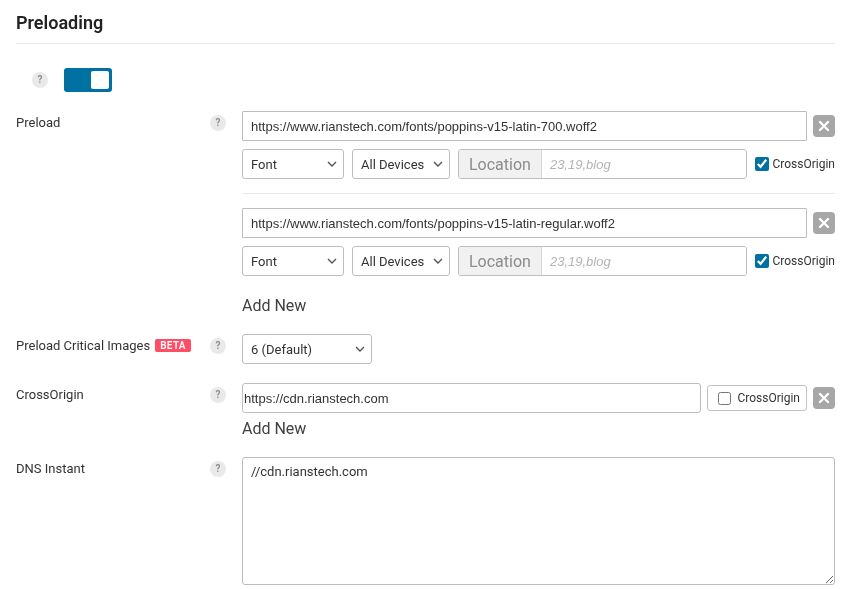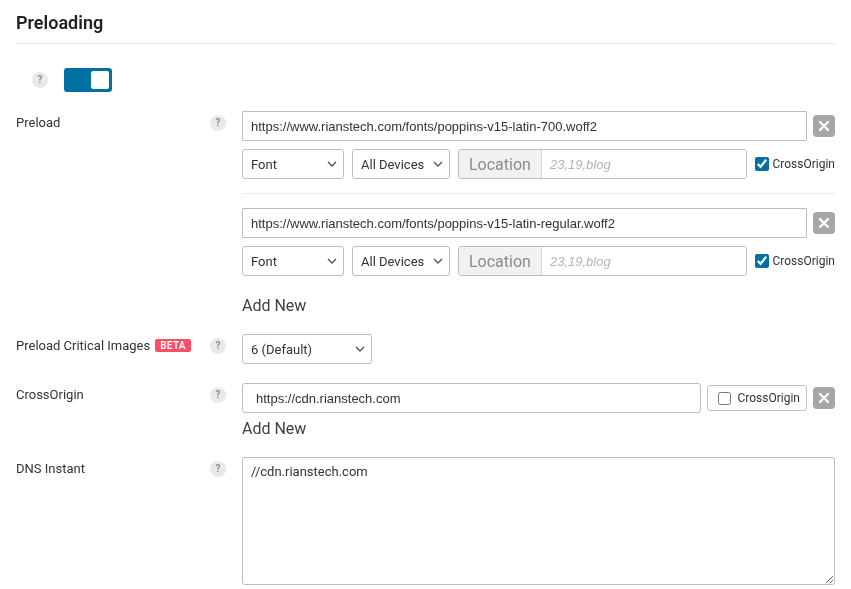--- a/index.html
+++ b/index.html
@@ -196,21 +196,21 @@
   .preconn-line {
     display: flex;
     gap: 6px;
     align-items: center;
   }
   .preconn-input {
     flex: 1;
     height: 30px;
     border: 1px solid #bdbdbd;
     border-radius: 3px;
-    padding: 0 13px;
+    padding: 0 1px;
     font-size: 13px;
     color: #333;
   }
   .co-box {
     border: 1px solid #c1c1c1;
     border-radius: 3px;
     height: 26px;
     padding: 0 6px;
     display: flex;
     align-items: center;

